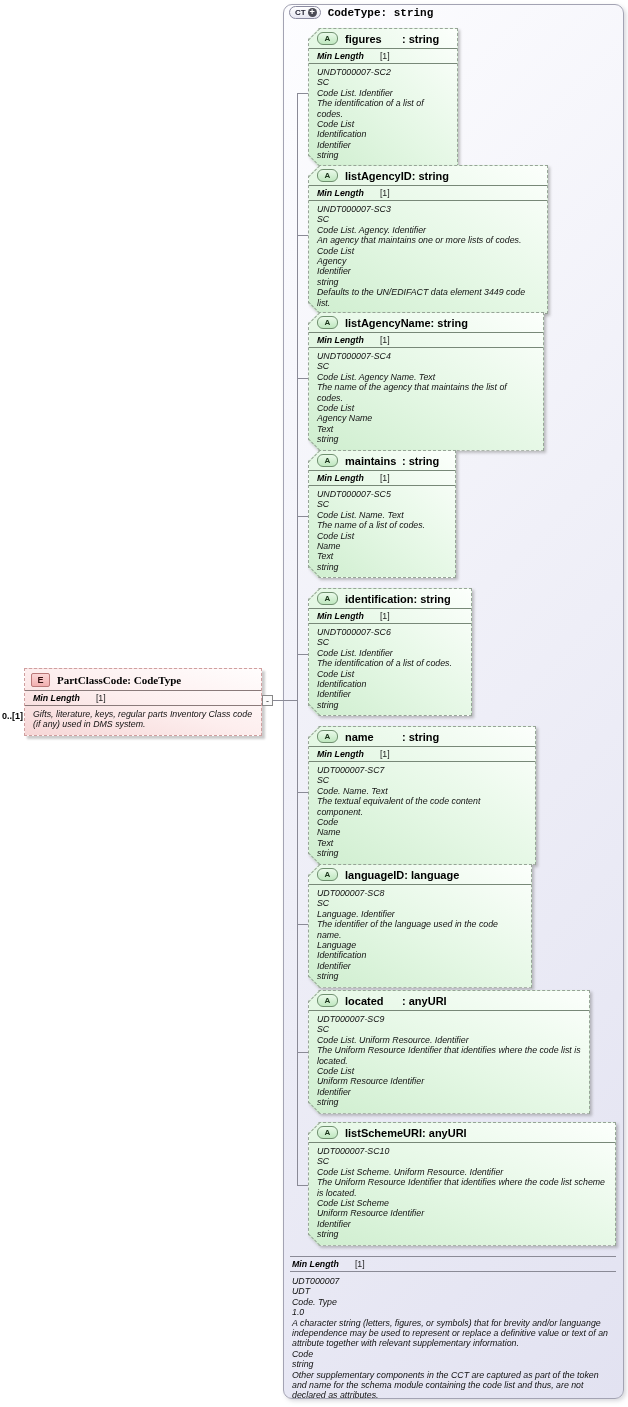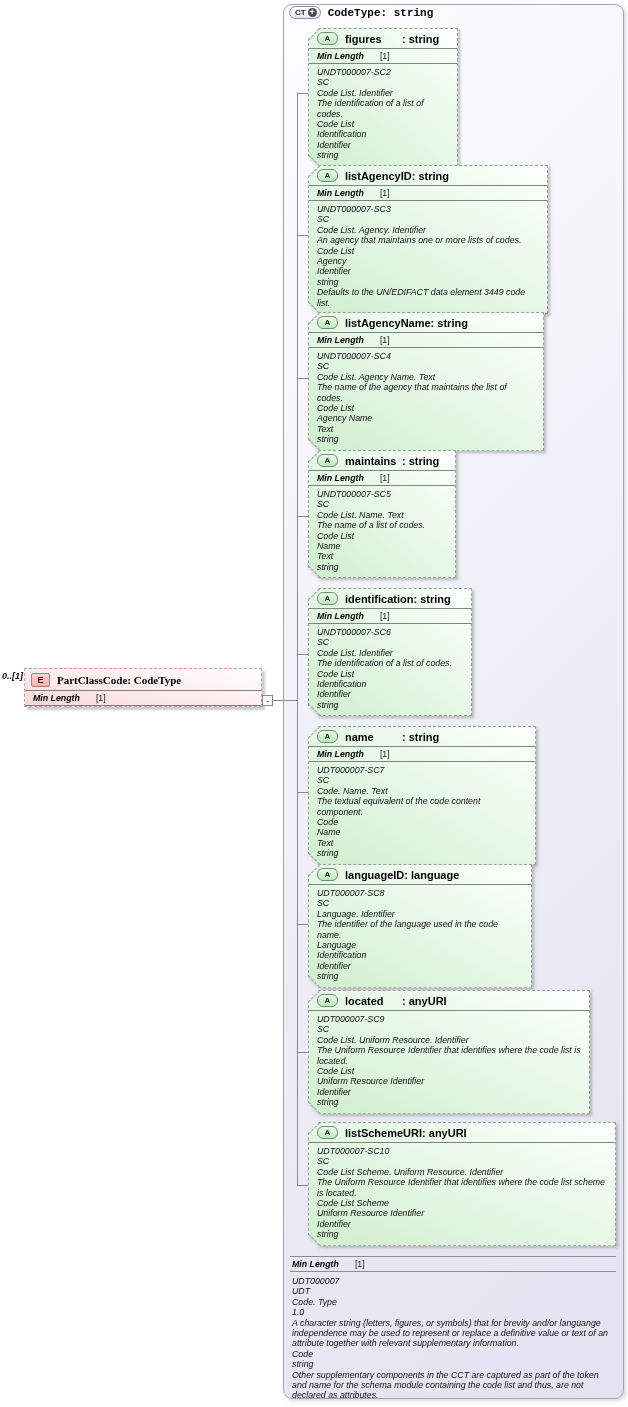--- a/index.html
+++ b/index.html
@@ -56,21 +56,21 @@
     box-shadow:3px 3px 2px rgba(128,128,128,.4);
   }
   .elem-header{display:flex;align-items:center;padding:4px 6px 3px;border-bottom:1px solid #8a7a7a;}
   .e-badge{
     flex:0 0 auto;width:17px;height:12px;border:1px solid #b97878;border-radius:2px;
     background:linear-gradient(#fbd6d6,#f2b0b0);font-size:9px;font-weight:bold;
     text-align:center;line-height:12px;margin-right:7px;color:#301010;
   }
   .elem-title{font-size:11px;font-weight:bold;font-family:Liberation Serif, serif;}
   .elem-box .facet-row{border-bottom:1px solid #8a7a7a;}
-  .cardinality{position:absolute;left:2px;top:671px;font-size:9px;font-style:italic;font-weight:bold;}
+  .cardinality{position:absolute;left:2px;top:711px;font-size:9px;font-weight:bold;}
   .collapse-btn{
     position:absolute;left:262px;top:695px;width:11px;height:11px;box-sizing:border-box;
     border:1px solid #888;background:#fafafa;font-size:9px;line-height:8px;text-align:center;color:#333;
     padding:0;font-family:"Liberation Sans",sans-serif;
   }
   
   .line{position:absolute;background:#8a8a96;}
   
   .ct-facet{position:absolute;left:290px;top:1256px;width:326px;}
   .ct-facet .facet-row{border-top:1px solid #8a8a96;border-bottom:1px solid #8a8a96;padding:2px 2px;}
@@ -325,16 +325,17 @@
   <span class="cardinality">0..[1]</span>
   <div class="elem-box">
     <div class="elem-header">
       <span class="e-badge">E</span>
       <span class="elem-title"><span class="attr-name" style="min-width:0">PartClassCode</span><span class="attr-type">CodeType</span></span>
     </div>
     <div class="facet-row">
       <span class="facet-label">Min Length</span>
       <span class="facet-value">[1]</span>
     </div>
+    <div class="anno">Gifts, literature, keys, regular parts Inventory Class code (if any) used in DMS system.</div>
   </div>
   <button class="collapse-btn">-</button>
 
 </div>
 
 </body></html>

